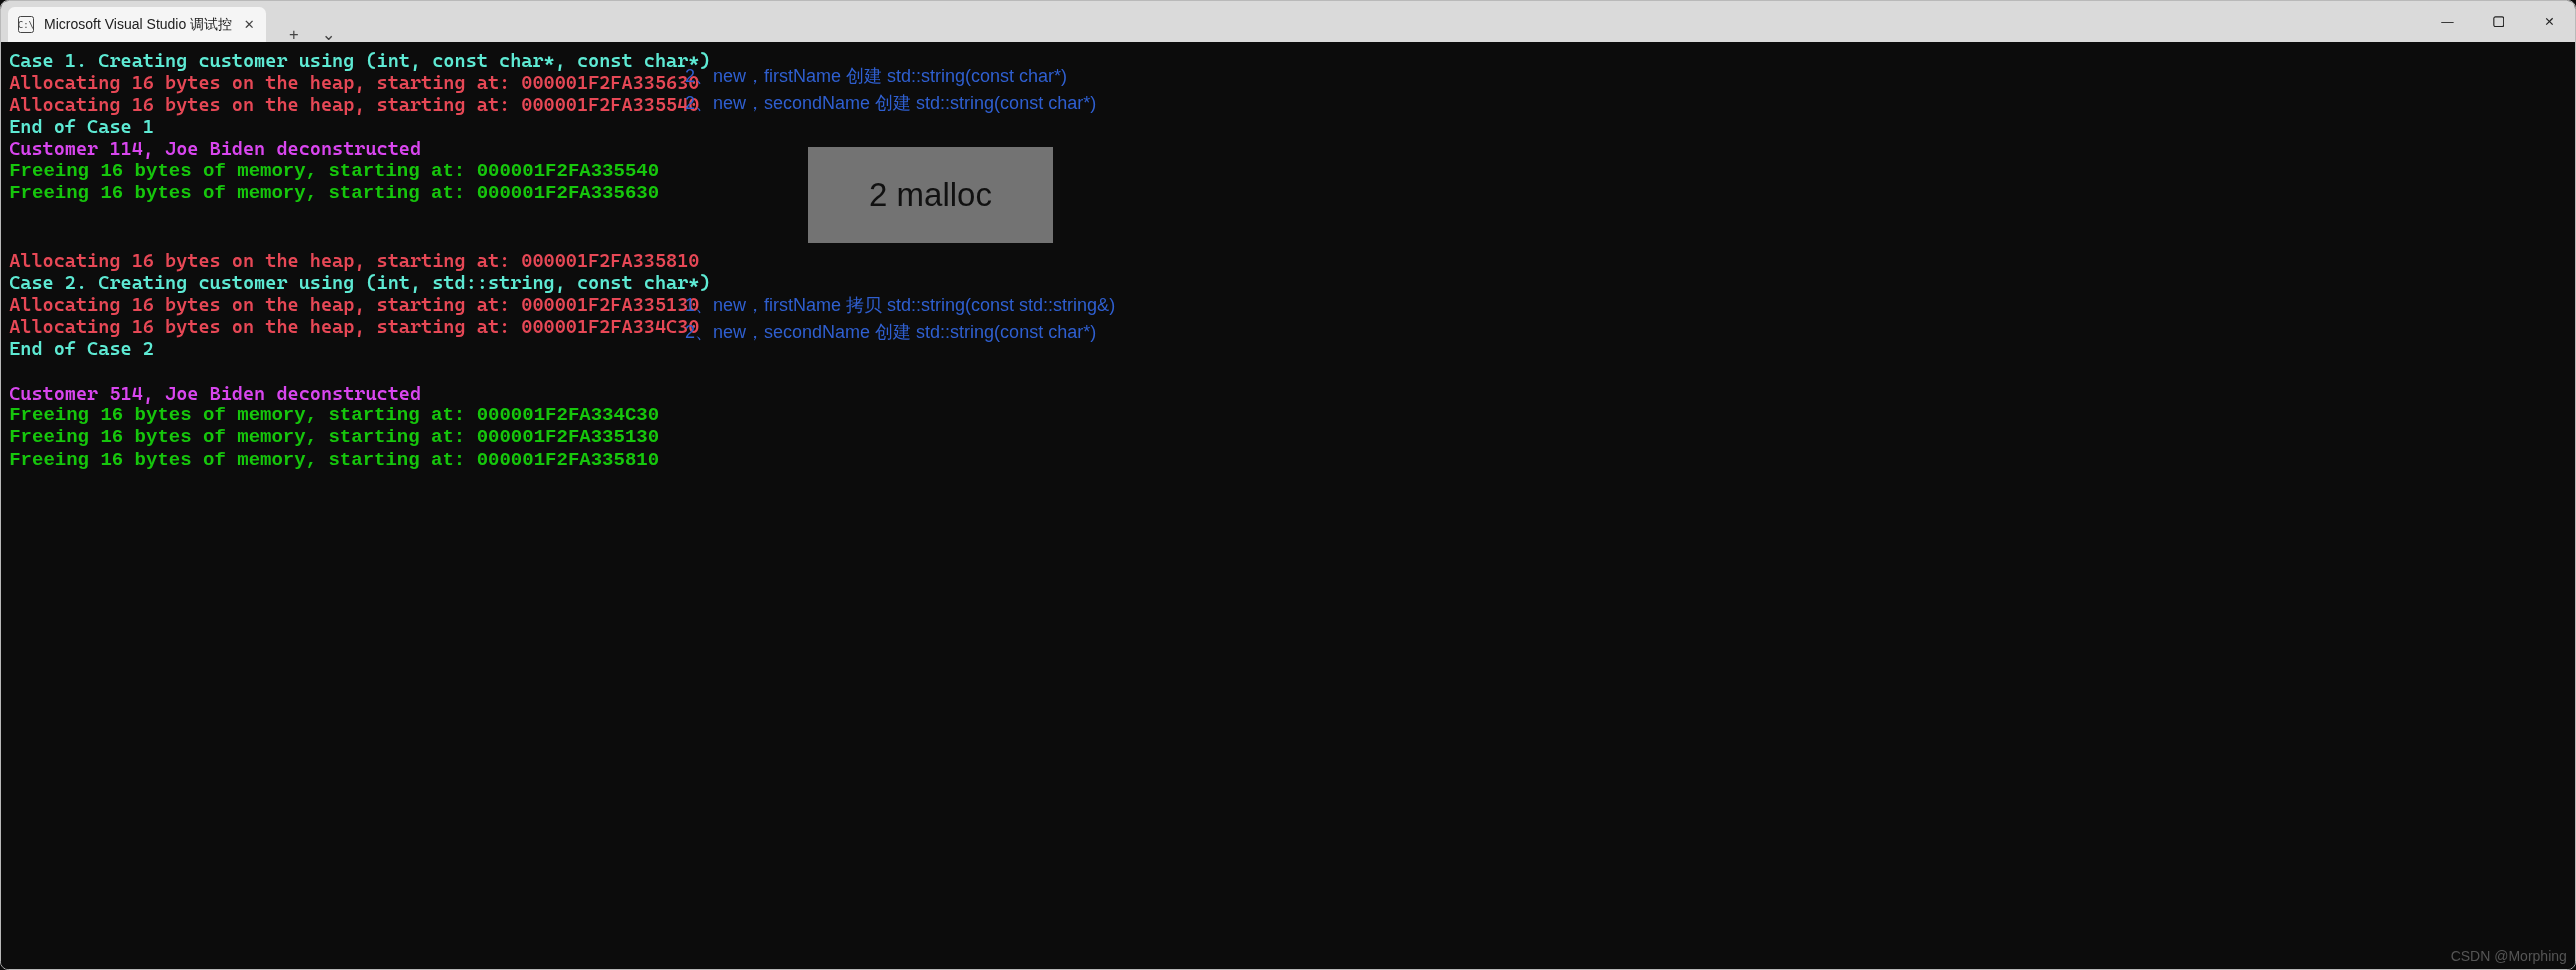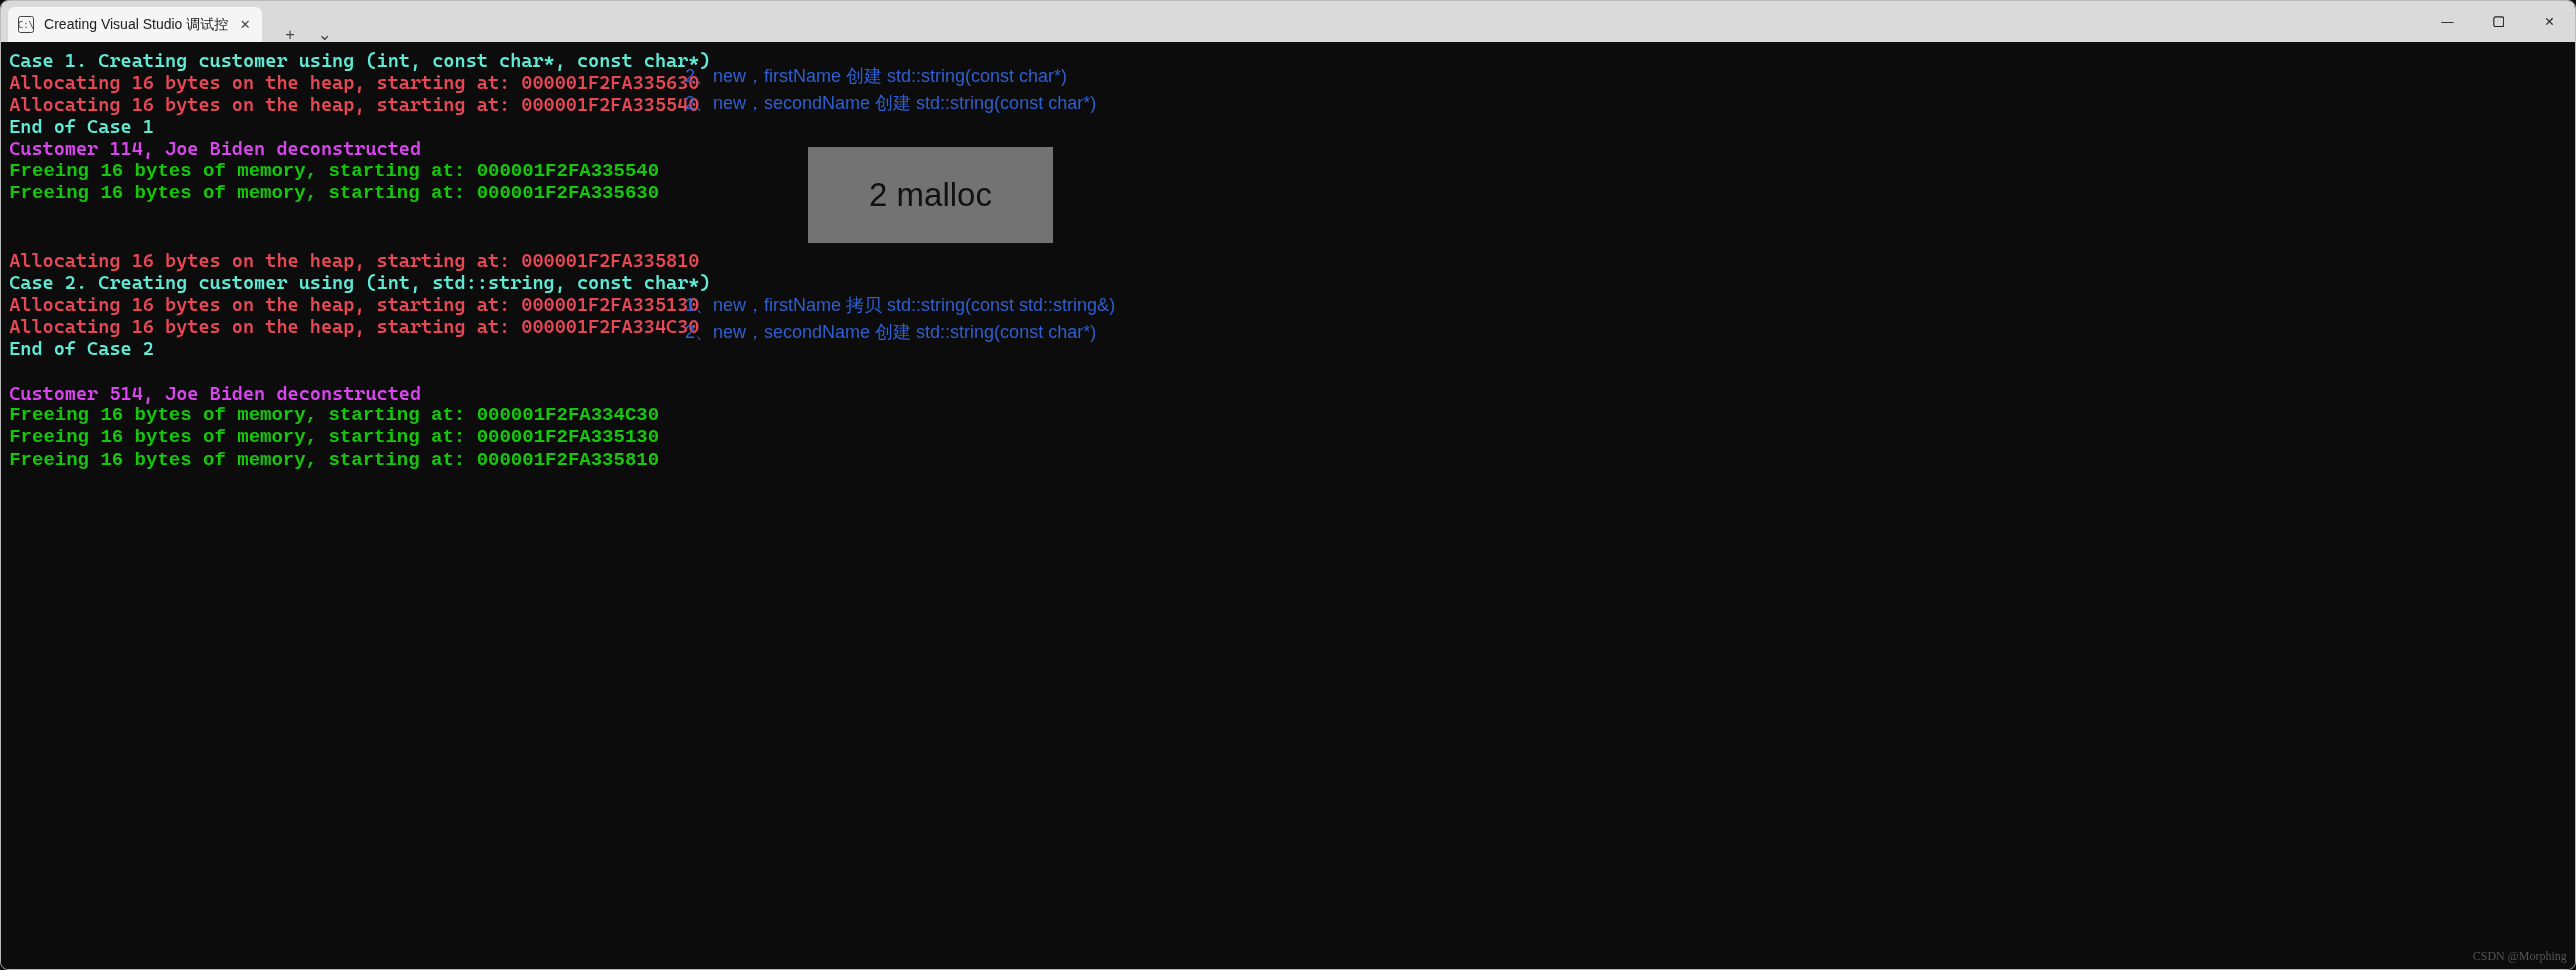--- a/index.html
+++ b/index.html
@@ -122,34 +122,34 @@
     display: flex;
     align-items: center;
     justify-content: center;
   }
 
   .watermark {
     position: absolute;
     right: 8.2px;
     bottom: 5px;
     color: #555;
-    font-size: 12px;
-    font-family: Liberation Serif, serif;
+    font-size: 14px;
+    font-family: Liberation Sans, sans-serif;
   }
 </style>
 </head>
 <body>
 
 <div class="window">
 
   <div class="titlebar">
     <div class="tabstrip">
       <div class="tab">
         <span class="icon-box">C:\</span>
-        <span>Creating Visual Studio 调试控</span>
+        <span>Microsoft Visual Studio 调试控</span>
         <span class="close">✕</span>
       </div>
       <div class="tab-actions">
         <span>+</span>
         <span>⌄</span>
       </div>
     </div>
     <div class="window-controls">
       <div class="win-btn">
         <span>—</span>

